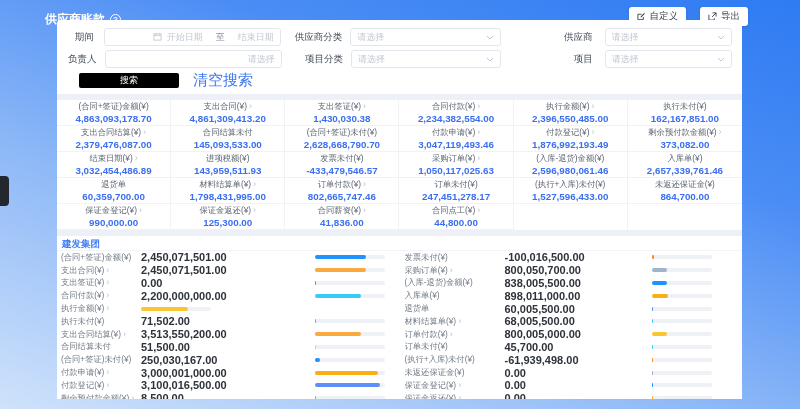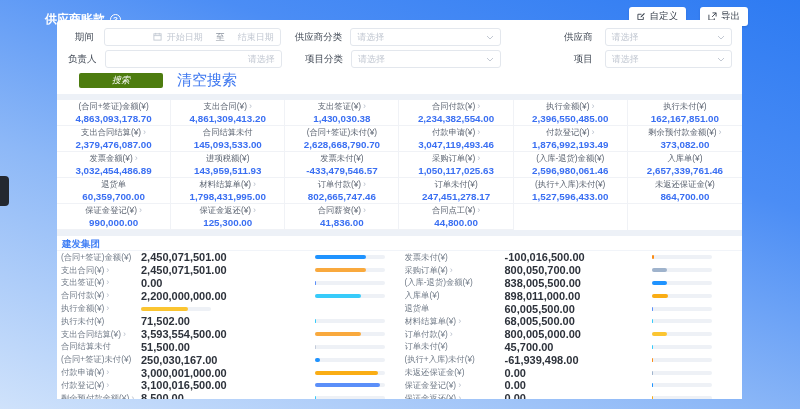--- a/index.html
+++ b/index.html
@@ -28,21 +28,21 @@
   .lbl-3{width:46px;margin-left:48px;}
   .ctrl{height:18px;border:1px solid #e3e7ed;border-radius:3px;background:#fff;display:flex;align-items:center;padding:0 6px;font-size:9px;color:#c2c8d2;justify-content:flex-end;}
   .ctrl .chev{margin-left:auto;color:#c2c8d2;}
   .ctrl-date{width:185px;margin-left:10px;gap:5px;}
   .ctrl-date .ph{color:#c2c8d2;}
   .ctrl-date .to{color:#8d95a1;margin:0 8px;}
   .ctrl-mid{width:157px;margin-left:8px;}
   .ctrl-right{width:133px;margin-left:12px;}
   .ctrl-wide{width:185px;margin-left:10px;}
   .actions-row{display:flex;align-items:center;height:15px;margin:3px 0 6px 11px;}
-  .btn-search{width:84px;height:15px;background:#4d7c0f;color:#fff;border:none;border-radius:2px;font-size:9px;cursor:pointer;font-style:italic;}
+  .btn-search{width:100px;height:15px;background:#000000;color:#fff;border:none;border-radius:2px;font-size:9px;cursor:pointer;}
   .link-clear{margin-left:14px;font-size:15px;color:#3e78f0;cursor:pointer;}
   
   .gap{height:6px;background:#edf1f7;}
   
   .metrics-grid{display:grid;grid-template-columns:repeat(6,1fr);}
   .m-cell{height:26px;border-right:1px solid #f0f2f6;border-bottom:1px solid #f0f2f6;display:flex;flex-direction:column;align-items:center;justify-content:center;gap:1px;overflow:hidden;}
   .m-cell:nth-child(6n){border-right:none;}
   .m-label{font-size:8.3px;color:#5d6572;white-space:nowrap;display:flex;align-items:center;gap:2px;}
   .m-arrow{color:#b9c0cc;font-size:9px;line-height:1;}
   .m-value{font-size:9.8px;font-weight:bold;color:#3a6ff2;white-space:nowrap;}
@@ -239,21 +239,21 @@
       </div>
       <div class="m-cell">
         <div class="m-label">
           <span>剩余预付款金额(¥)</span>
           <span class="m-arrow">›</span>
         </div>
         <div class="m-value">373,082.00</div>
       </div>
       <div class="m-cell">
         <div class="m-label">
-          <span>发票金额(¥)</span>
+          <span>结束日期(¥)</span>
           <span class="m-arrow">›</span>
         </div>
         <div class="m-value">3,032,454,486.89</div>
       </div>
       <div class="m-cell">
         <div class="m-label">
           <span>进项税额(¥)</span>
         </div>
         <div class="m-value">143,959,511.93</div>
       </div>
@@ -415,21 +415,21 @@
             <div class="c-value">71,502.00</div>
             <div class="c-bar">
               <div class="c-fill" style="width: 1.5%; background: rgb(55, 203, 250);"></div>
             </div>
           </div>
           <div class="c-row">
             <div class="c-label">
               <span>支出合同结算(¥)</span>
               <span class="c-arrow">›</span>
             </div>
-            <div class="c-value">3,593,554,500.00</div>
+            <div class="c-value">3,513,550,200.00</div>
             <div class="c-bar">
               <div class="c-fill" style="width: 66.6682%; background: rgb(249, 169, 61);"></div>
             </div>
           </div>
           <div class="c-row">
             <div class="c-label">
               <span>合同结算未付</span>
             </div>
             <div class="c-value">51,500.00</div>
             <div class="c-bar">

